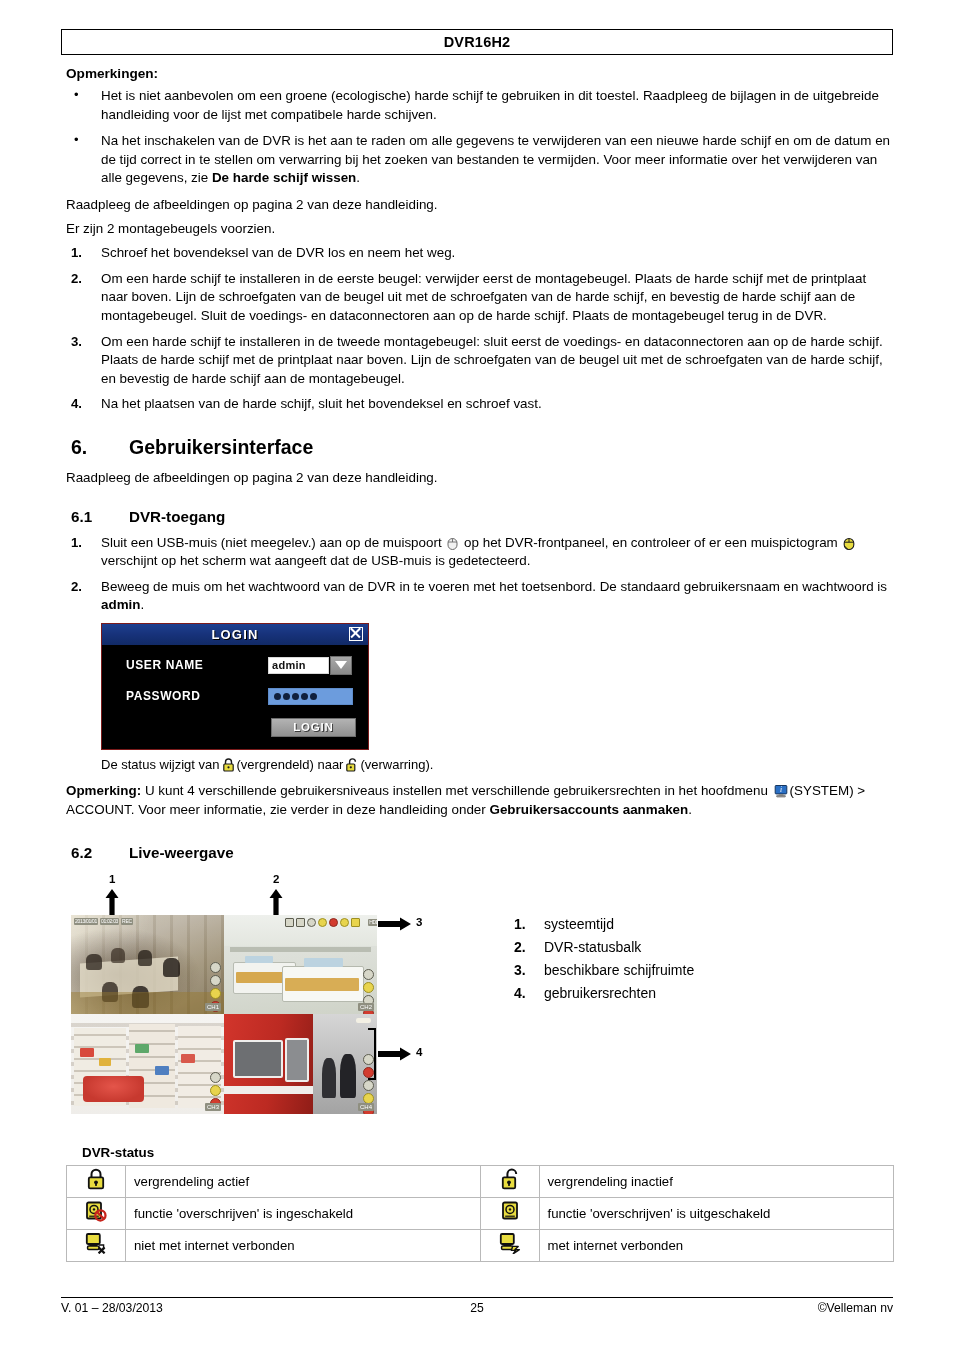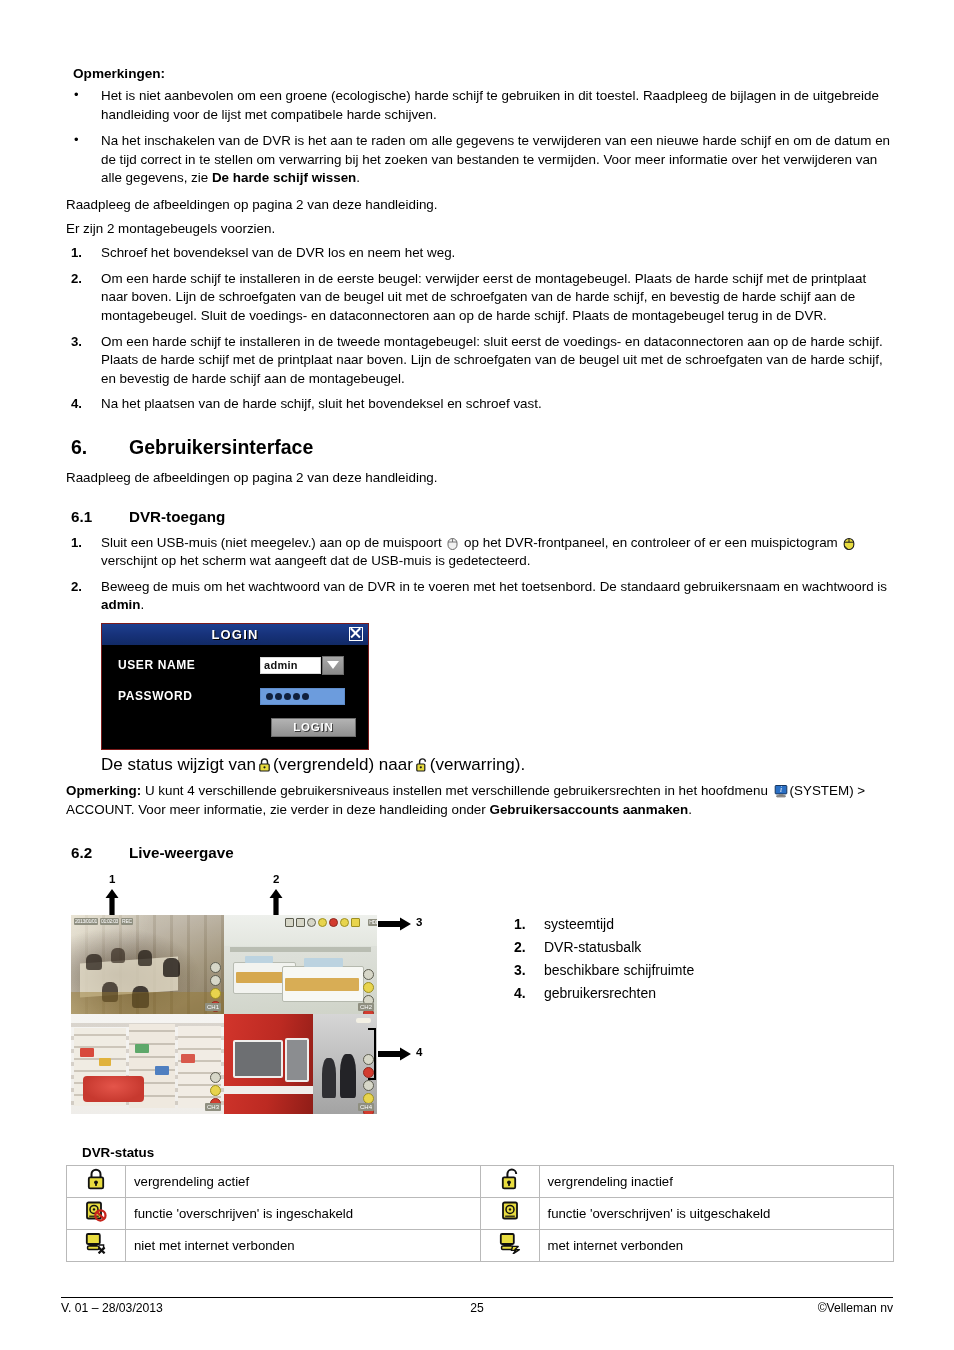--- a/index.html
+++ b/index.html
@@ -50,21 +50,21 @@
   }
 
   p, li, div.txt {
     font-size: 13.4px;
     line-height: 18.6px;
   }
 
   .lead-bold {
     font-weight: bold;
     font-size: 13.6px;
-    margin: 0 0 6px 7px;
+    margin: 0 0 6px 0;
   }
 
   ul.bullets {
     list-style: none;
     margin: 0;
     padding: 0;
   }
   ul.bullets > li {
     position: relative;
     padding-left: 35px;
@@ -164,21 +164,21 @@
     content: "";
     position: absolute;
     left: -1px; top: 4.5px;
     width: 13px; height: 1.5px;
     background: #ffffff;
   }
   .login-close::before { transform: rotate(45deg); }
   .login-close::after  { transform: rotate(-45deg); }
 
   .login-body {
-    padding: 11px 12px 12px 16px;
+    padding: 11px 12px 12px 24px;
   }
   .login-row {
     display: flex;
     align-items: center;
     margin-bottom: 12px;
     height: 19px;
   }
   .login-label {
     color: #ffffff;
     font-size: 12px;
@@ -255,21 +255,21 @@
   .login-btn .t {
     font-size: 11.5px;
     font-weight: bold;
     color: #ffffff;
     letter-spacing: 0.8px;
     text-shadow: 1px 1px 0 #3b3b3b;
   }
 
   .status-line {
     margin: 6px 0 8px 35px;
-    font-size: 17px;
+    font-size: 13px;
     line-height: 18.6px;
     display: flex;
     align-items: center;
     flex-wrap: wrap;
     text-align: right;
   }
 
   
   .ic {
     display: inline-block;
@@ -420,20 +420,23 @@
   }
   .footer .f-left  { width: 300px; text-align: left; }
   .footer .f-mid   { flex: 1; text-align: center; }
   .footer .f-right { width: 300px; text-align: right; }
 </style>
 </head>
 <body>
 
 <div class="page">
 
+  <div class="header-box">
+    <span class="header-title">DVR16H2</span>
+  </div>
 
   <div class="content">
 
     <div class="lead-bold">Opmerkingen:</div>
 
     <ul class="bullets">
       <li><span>Het is niet aanbevolen om een groene (ecologische) harde schijf te gebruiken in dit toestel. Raadpleeg de bijlagen in de uitgebreide handleiding voor de lijst met compatibele harde schijven.</span></li>
       <li><span>Na het inschakelen van de DVR is het aan te raden om alle gegevens te verwijderen van een nieuwe harde schijf en om de datum en de tijd correct in te stellen om verwarring bij het zoeken van bestanden te vermijden. Voor meer informatie over het verwijderen van alle gegevens, zie </span><b>De harde schijf wissen</b><span>.</span></li>
     </ul>
 

